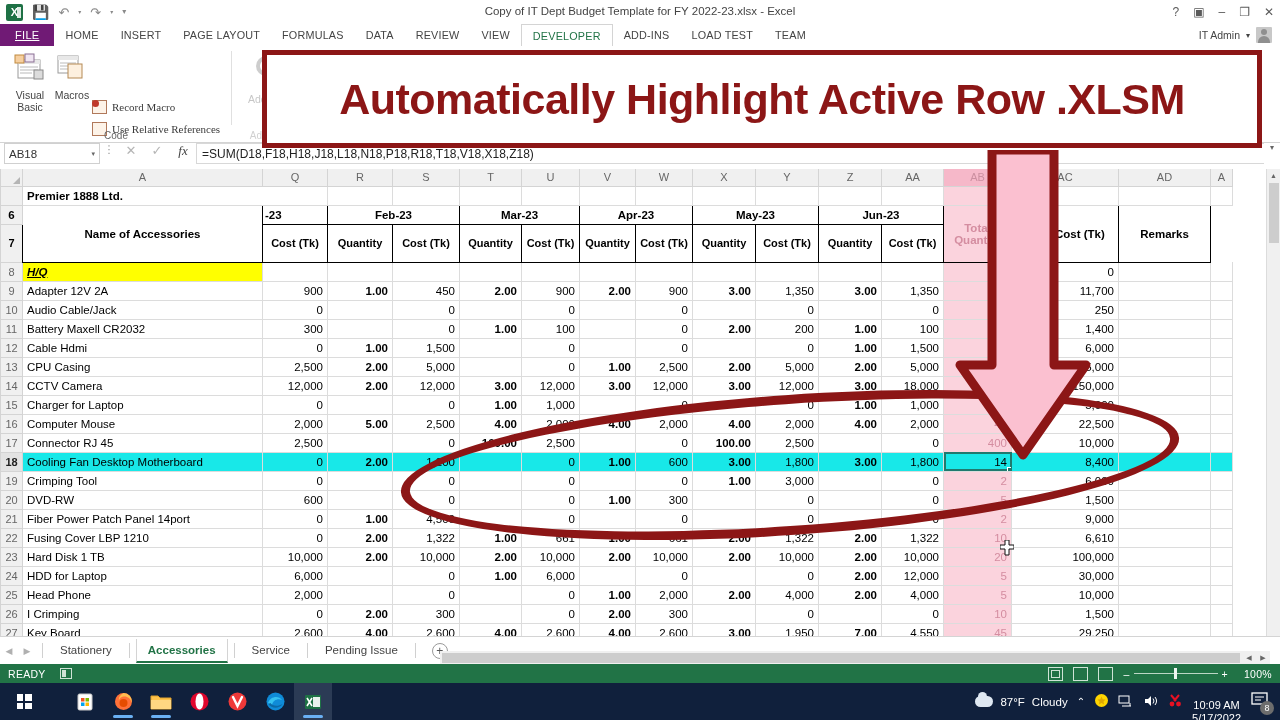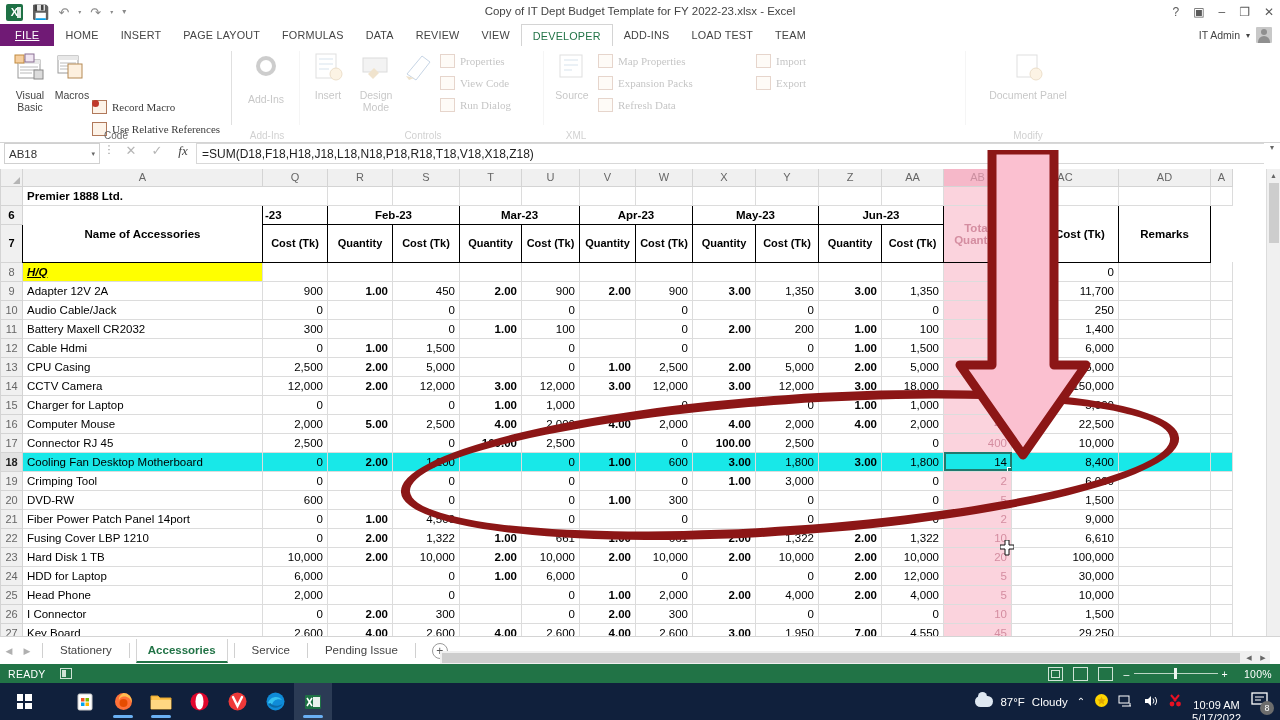--- a/index.html
+++ b/index.html
@@ -450,20 +450,23 @@
             <rect x="7" y="3" width="20" height="22" fill="#fff" stroke="#9a9a9a"></rect>
             <circle cx="26" cy="22" r="6" fill="#f7d9a8" stroke="#bf9450"></circle>
           </svg>
         </span>
         <span>Document Panel</span>
       </div>
       <div class="glabel">Modify</div>
     </div>
   </div>
 
+  <div class="banner">
+    <span class="banner-text">Automatically Highlight Active Row .XLSM</span>
+  </div>
 
   <div class="fbar">
     <div class="namebox">
       <span>AB18</span>
       <span class="caret">▾</span>
     </div>
     <div class="fbar-dots">⋮</div>
     <div class="fbtn">✕</div>
     <div class="fbtn">✓</div>
     <div class="fbtn fx">fx</div>
@@ -904,21 +907,21 @@
             <td class="cell num">4,000</td>
             <td class="cell qty">2.00</td>
             <td class="cell num">4,000</td>
             <td class="cell num colsel">5</td>
             <td class="cell num">10,000</td>
             <td class="cell ctr"></td>
             <td class="cell"></td>
           </tr>
           <tr>
             <td class="rowhead">26</td>
-            <td class="cell txt">I Connector</td>
+            <td class="cell txt">I Crimping</td>
             <td class="cell num">0</td>
             <td class="cell qty">2.00</td>
             <td class="cell num">300</td>
             <td class="cell qty"></td>
             <td class="cell num">0</td>
             <td class="cell qty">2.00</td>
             <td class="cell num">300</td>
             <td class="cell qty"></td>
             <td class="cell num">0</td>
             <td class="cell qty"></td>

